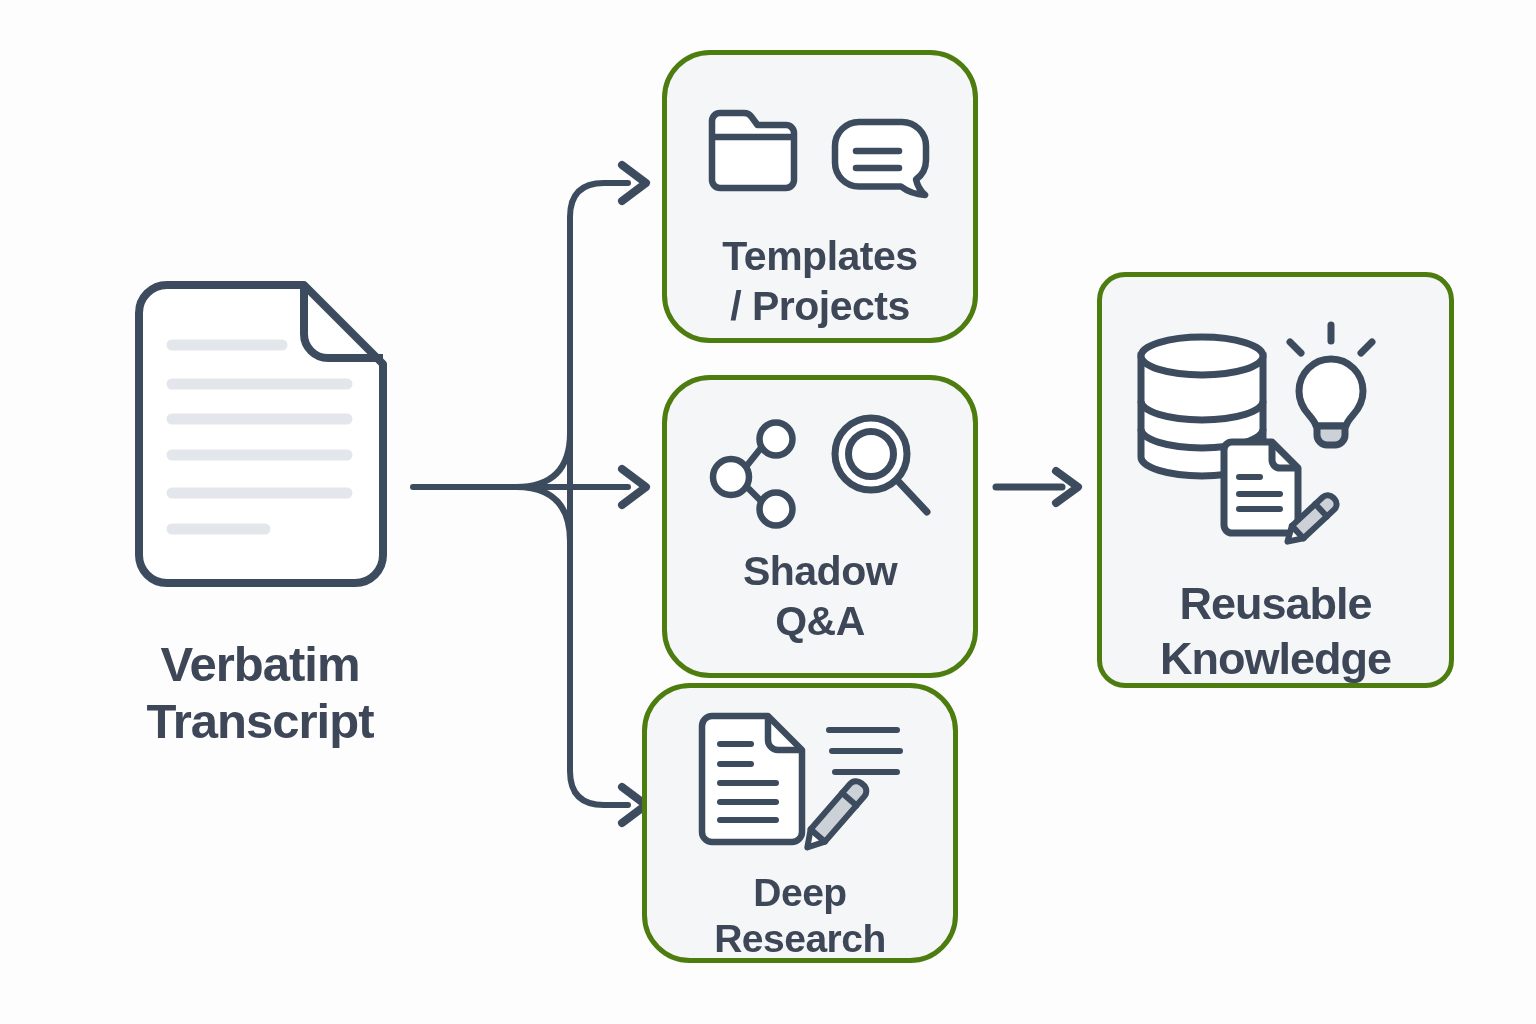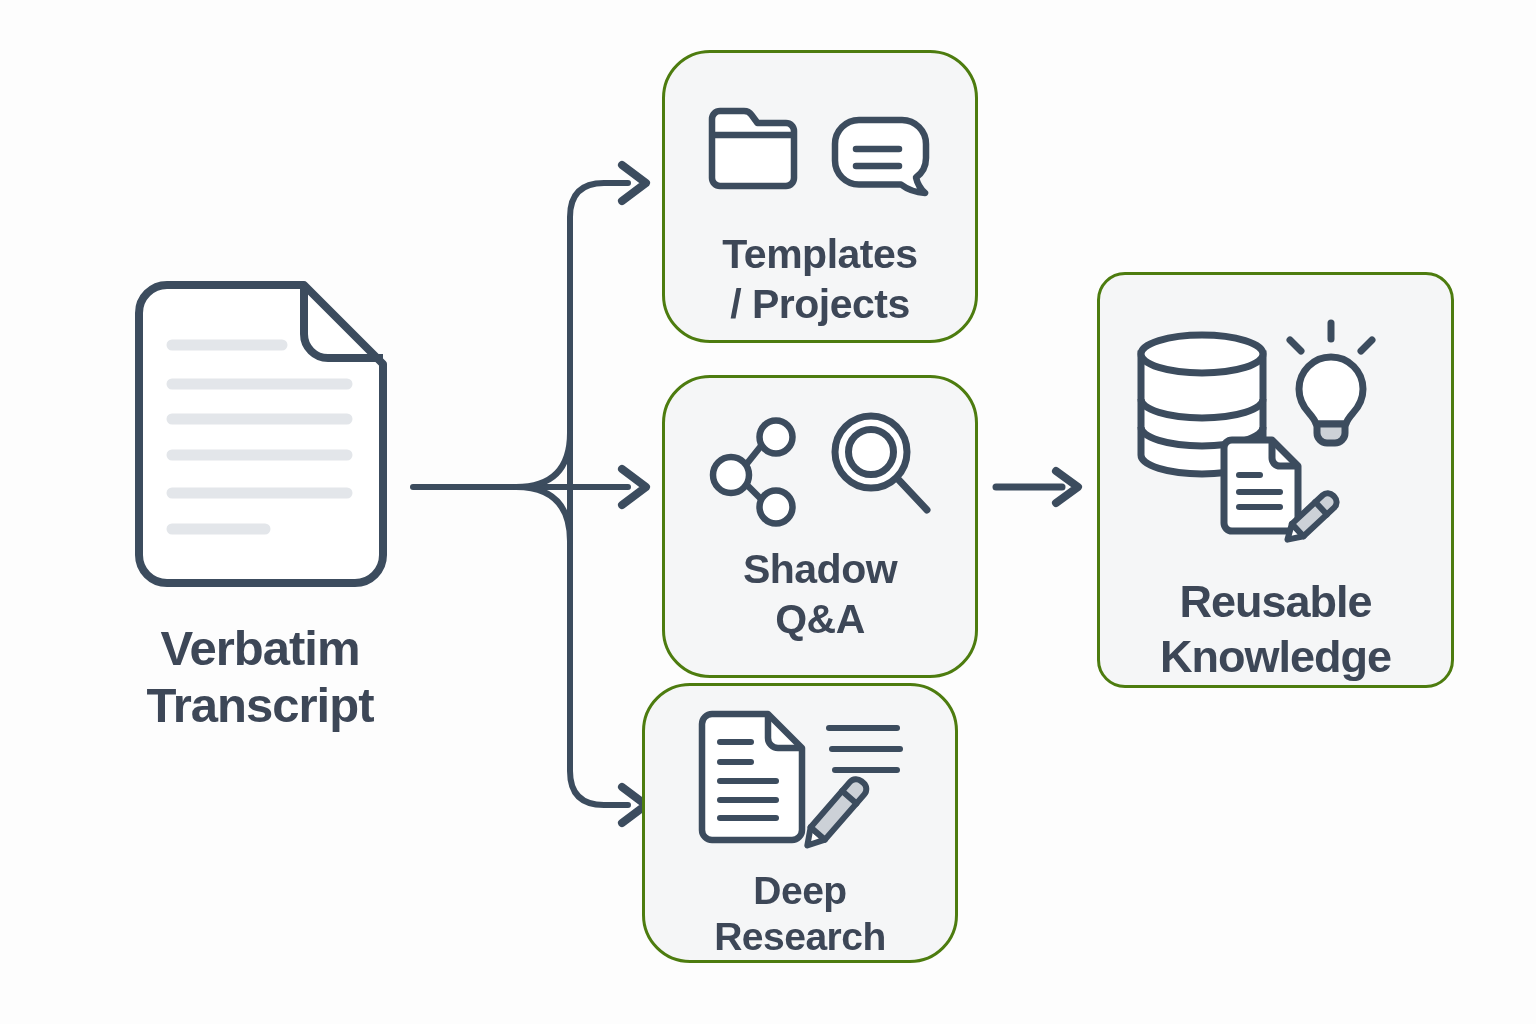--- a/index.html
+++ b/index.html
@@ -6,28 +6,28 @@
   .canvas{
     position:relative;width:1536px;height:1024px;overflow:hidden;
     background:#fdfdfd;
     font-family:"Liberation Sans", sans-serif;
   }
   .connectors{position:absolute;left:0;top:0;pointer-events:none;}
   .icon-svg{display:block;}
   
   .source-icon{position:absolute;left:128px;top:278px;}
   .source-label{
-    position:absolute;left:0;top:620px;width:520px;
+    position:absolute;left:0;top:636px;width:520px;
     text-align:center;font-size:49px;font-weight:700;color:#3d4757;
     line-height:1.16;white-space:pre-line;letter-spacing:-1px;
   }
   
   .node-box{
     position:absolute;box-sizing:border-box;
-    background:#f5f6f7;border:3px solid #4d7c0f;border-radius:48px;
+    background:#f5f6f7;border:5px solid #4d7c0f;border-radius:48px;
     display:flex;flex-direction:column;align-items:center;
   }
   .box-templates{left:662px;top:50px;width:316px;height:293px;}
   .box-shadow{left:662px;top:375px;width:316px;height:303px;}
   .box-deep{left:642px;top:683px;width:316px;height:280px;}
   .box-result{left:1097px;top:272px;width:357px;height:416px;border-radius:28px;}
   .icon-row{display:flex;align-items:flex-start;}
   .box-templates .icon-row{margin-top:50px;gap:28px;}
   .box-shadow .icon-row{margin-top:36px;gap:30px;}
   .box-deep .icon-row{margin-top:20px;}

